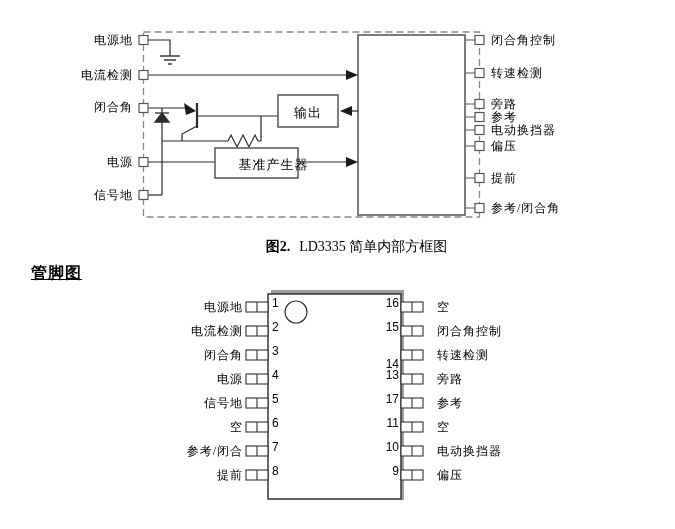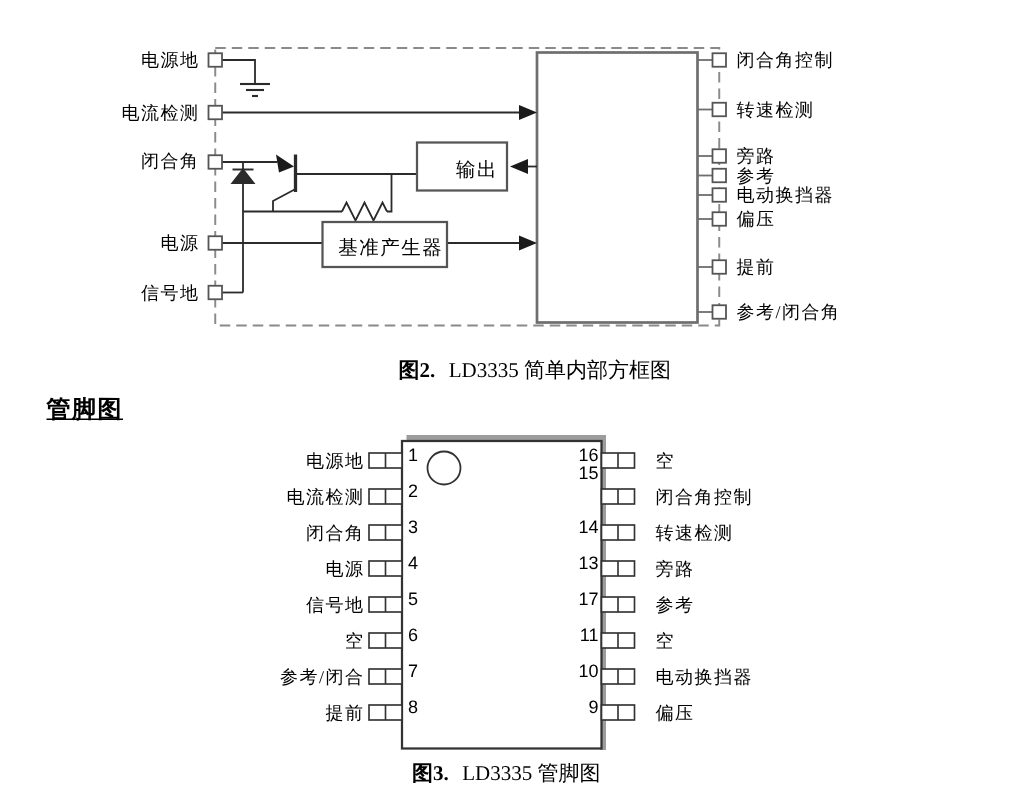--- a/index.html
+++ b/index.html
@@ -199,22 +199,22 @@
 
   <div class="lbl" style="left:491px;top:33px;">闭合角控制</div>
   <div class="lbl" style="left:491px;top:66px;">转速检测</div>
   <div class="lbl" style="left:491px;top:97px;">旁路</div>
   <div class="lbl" style="left:491px;top:110px;">参考</div>
   <div class="lbl" style="left:491px;top:123px;">电动换挡器</div>
   <div class="lbl" style="left:491px;top:139px;">偏压</div>
   <div class="lbl" style="left:491px;top:171px;">提前</div>
   <div class="lbl" style="left:491px;top:201px;">参考/闭合角</div>
 
-  <div class="blk" style="left:278px;top:104px;width:80px;">输出</div>
-  <div class="blk" style="left:219px;top:156px;width:83px;">基准产生器</div>
+  <div class="blk" style="left:278px;top:104px;width:60px;">输出</div>
+  <div class="blk" style="left:232px;top:156px;width:83px;">基准产生器</div>
 
   <div class="caption" style="top:238px;margin-left:19px;">
     <span class="pfx">图2.</span><span>LD3335 简单内部方框图</span>
   </div>
 
   <div class="lbl ra" style="right:432px;top:300px;">电源地</div>
   <div class="lbl ra" style="right:432px;top:324px;">电流检测</div>
   <div class="lbl ra" style="right:432px;top:348px;">闭合角</div>
   <div class="lbl ra" style="right:432px;top:372px;">电源</div>
   <div class="lbl ra" style="right:432px;top:396px;">信号地</div>
@@ -234,25 +234,22 @@
   <div class="num" style="left:272px;top:297px;">1</div>
   <div class="num" style="left:272px;top:321px;">2</div>
   <div class="num" style="left:272px;top:345px;">3</div>
   <div class="num" style="left:272px;top:369px;">4</div>
   <div class="num" style="left:272px;top:393px;">5</div>
   <div class="num" style="left:272px;top:417px;">6</div>
   <div class="num" style="left:272px;top:441px;">7</div>
   <div class="num" style="left:272px;top:465px;">8</div>
 
   <div class="num ra" style="right:276px;top:297px;">16</div>
-  <div class="num ra" style="right:276px;top:309px;">15</div>
-  <div class="num ra" style="right:276px;top:345px;margin-left:21px;">14</div>
+  <div class="num ra" style="right:276px;top:321px;">15</div>
+  <div class="num ra" style="right:276px;top:358px;margin-left:21px;">14</div>
   <div class="num ra" style="right:276px;top:369px;">13</div>
   <div class="num ra" style="right:276px;top:393px;">17</div>
   <div class="num ra" style="right:276px;top:417px;">11</div>
   <div class="num ra" style="right:276px;top:441px;text-align:center;">10</div>
   <div class="num ra" style="right:276px;top:465px;">9</div>
 
-  <div class="caption" style="top:507px;">
-    <span class="pfx">图3.</span><span>LD3335 管脚图</span>
-  </div>
 
 </div>
 
 </body></html>

